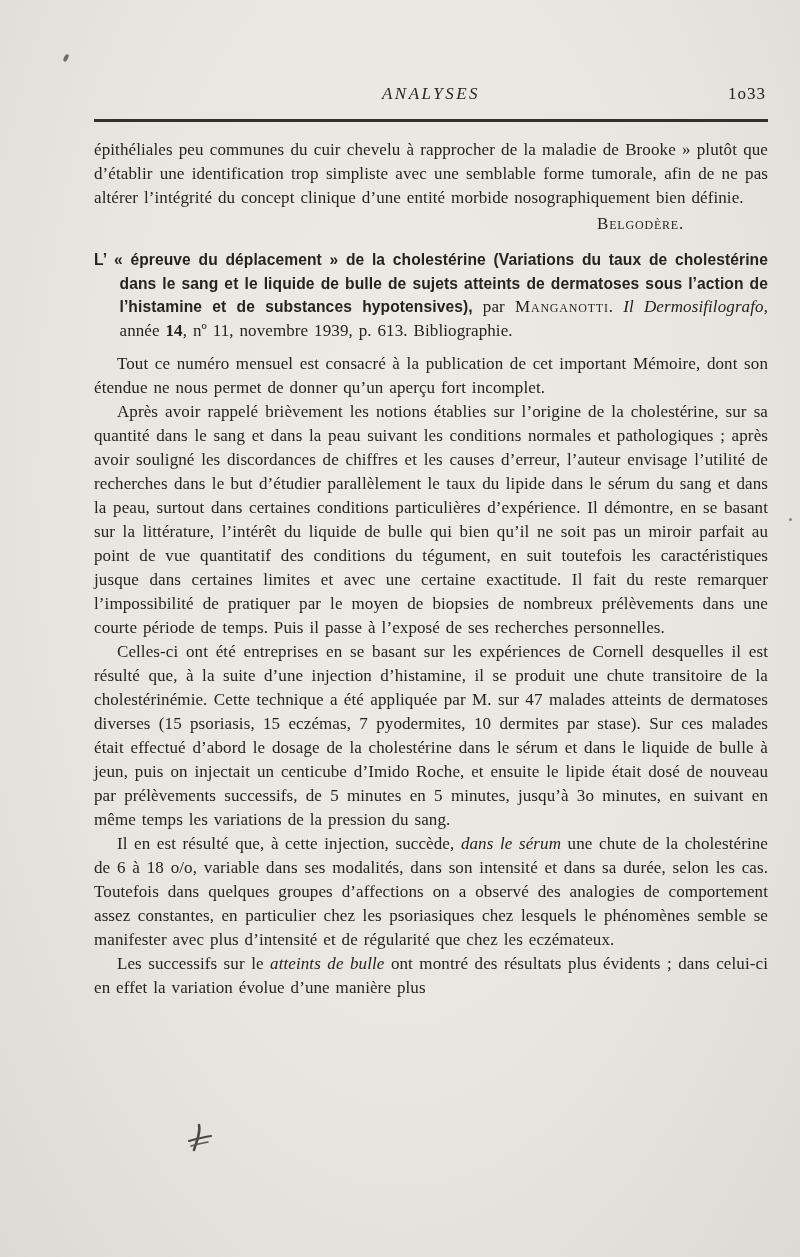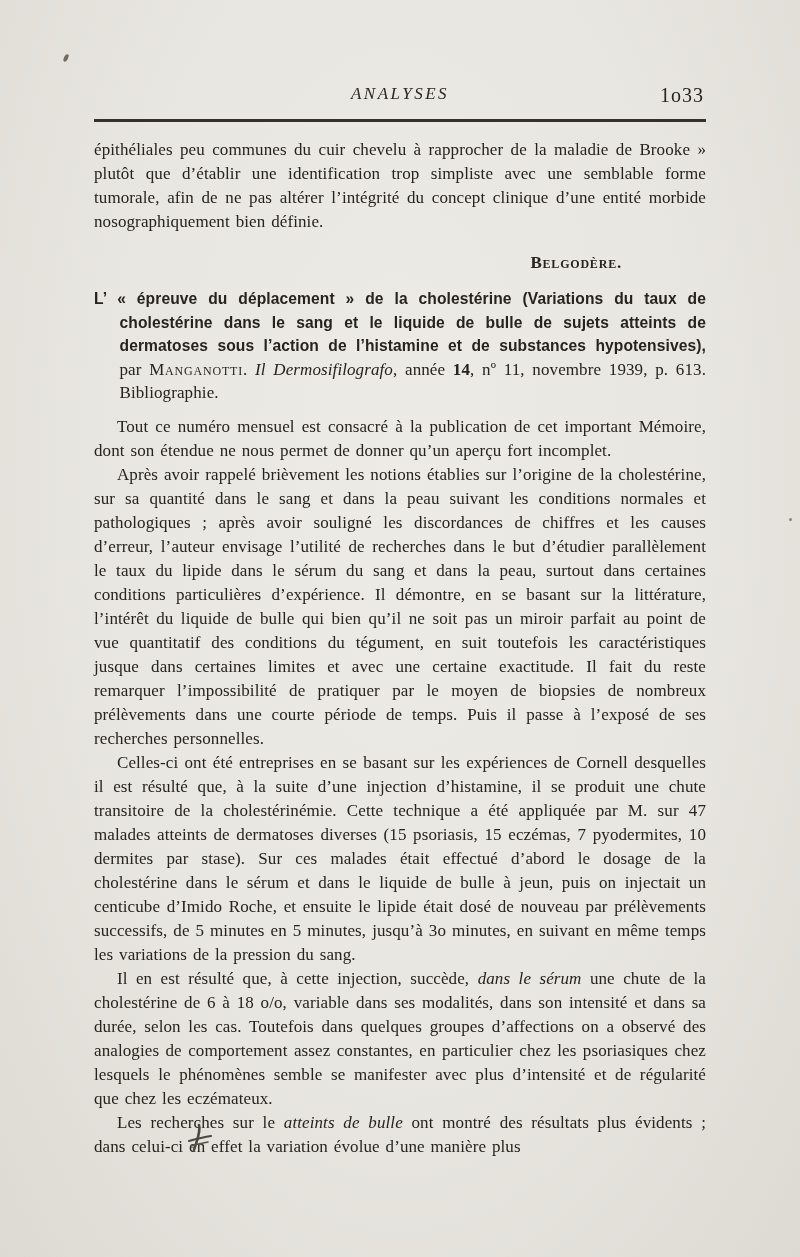--- a/index.html
+++ b/index.html
@@ -5,59 +5,58 @@
   html, body { margin: 0; padding: 0; }
   body {
     width: 800px; height: 1257px;
     background: #d8d6d0;
     font-family: "Liberation Serif", "DejaVu Serif", serif;
   }
   .page {
     position: relative;
     width: 800px; height: 1257px;
     box-sizing: border-box;
-    padding: 84px 94px 0 94px;
+    padding: 84px 32px 0 94px;
     background: radial-gradient(ellipse at 50% 38%, #edebe5 0%, #e8e6e0 55%, #dcdad3 100%);
     color: #26231e;
     overflow: hidden;
   }
   .pagehead { position: relative; height: 26px; }
   .running-title {
     position: absolute; left: 0; right: 0;
     text-align: center;
     font-style: italic;
     font-size: 17px;
     letter-spacing: 2.5px;
     color: #2b2822;
   }
   .page-number {
     position: absolute; right: 2px; top: 0;
-    font-size: 20px;
+    font-size: 17px;
     letter-spacing: 1px;
   }
   .rule {
     border: none;
     border-top: 3px solid #34312b;
     margin: 9px 0 16px 0;
   }
   p {
     margin: 0;
     font-size: 17px;
     line-height: 24px;
     text-align: justify;
     word-spacing: 1.5px;
     letter-spacing: 0.1px;
   }
   p.indent { text-indent: 1.35em; margin-top: 0; }
   p.noindent { text-indent: 0; }
   .signature {
     text-align: right;
     padding-right: 84px;
-    margin: 17px 0 8px 0;
-    font-weight: bold;
+    margin: 2px 0 8px 0;
   }
   .smallcaps {
     font-variant: small-caps;
     letter-spacing: 0.8px;
   }
   .entry {
     padding-left: 1.5em;
     text-indent: -1.5em;
     margin: 12px 0 10px 0;
     line-height: 23.5px;
@@ -109,21 +108,21 @@
     <p class="entry"><span class="entry-bold">L’ « épreuve du déplacement » de la cholestérine (Variations du taux de cholestérine dans le sang et le liquide de bulle de sujets atteints de dermatoses sous l’action de l’histamine et de substances hypotensives),</span><span> par </span><span class="smallcaps">Manganotti</span><span>. </span><em>Il Dermosifilografo</em><span>, année </span><span class="vol">14</span><span>, nº 11, novembre 1939, p. 613. Bibliographie.</span></p>
 
     <p class="indent">Tout ce numéro mensuel est consacré à la publication de cet important Mémoire, dont son étendue ne nous permet de donner qu’un aperçu fort incomplet.</p>
 
     <p class="indent">Après avoir rappelé brièvement les notions établies sur l’origine de la cholestérine, sur sa quantité dans le sang et dans la peau suivant les conditions normales et pathologiques ; après avoir souligné les discordances de chiffres et les causes d’erreur, l’auteur envisage l’utilité de recherches dans le but d’étudier parallèlement le taux du lipide dans le sérum du sang et dans la peau, surtout dans certaines conditions particulières d’expérience. Il démontre, en se basant sur la littérature, l’intérêt du liquide de bulle qui bien qu’il ne soit pas un miroir parfait au point de vue quantitatif des conditions du tégument, en suit toutefois les caractéristiques jusque dans certaines limites et avec une certaine exactitude. Il fait du reste remarquer l’impossibilité de pratiquer par le moyen de biopsies de nombreux prélèvements dans une courte période de temps. Puis il passe à l’exposé de ses recherches personnelles.</p>
 
     <p class="indent">Celles-ci ont été entreprises en se basant sur les expériences de Cornell desquelles il est résulté que, à la suite d’une injection d’histamine, il se produit une chute transitoire de la cholestérinémie. Cette technique a été appliquée par M. sur 47 malades atteints de dermatoses diverses (15 psoriasis, 15 eczémas, 7 pyodermites, 10 dermites par stase). Sur ces malades était effectué d’abord le dosage de la cholestérine dans le sérum et dans le liquide de bulle à jeun, puis on injectait un centicube d’Imido Roche, et ensuite le lipide était dosé de nouveau par prélèvements successifs, de 5 minutes en 5 minutes, jusqu’à 3o minutes, en suivant en même temps les variations de la pression du sang.</p>
 
     <p class="indent"><span>Il en est résulté que, à cette injection, succède, </span><em>dans le sérum</em><span> une chute de la cholestérine de 6 à 18 o/o, variable dans ses modalités, dans son intensité et dans sa durée, selon les cas. Toutefois dans quelques groupes d’affections on a observé des analogies de comportement assez constantes, en particulier chez les psoriasiques chez lesquels le phénomènes semble se manifester avec plus d’intensité et de régularité que chez les eczémateux.</span></p>
 
-    <p class="indent"><span>Les recherches sur le </span><em>atteints de bulle</em><span> ont montré des résultats plus évidents ; dans celui-ci en effet la variation évolue d’une manière plus</span></p>
+    <p class="indent"><span>Les successifs sur le </span><em>atteints de bulle</em><span> ont montré des résultats plus évidents ; dans celui-ci en effet la variation évolue d’une manière plus</span></p>
 
   </main>
 
   <div class="ink-mark">
     <svg width="28" height="32" viewBox="0 0 28 32">
       <path d="M8 28 C11 18, 15 10, 13 3" stroke="#4c483f" stroke-width="2.6" fill="none" stroke-linecap="round"></path>
       <path d="M3 19 C10 17, 18 15, 25 14" stroke="#4c483f" stroke-width="2.2" fill="none" stroke-linecap="round"></path>
       <path d="M5 24 C11 22, 17 21, 22 20" stroke="#5a564c" stroke-width="1.6" fill="none" stroke-linecap="round"></path>
     </svg>
   </div>

